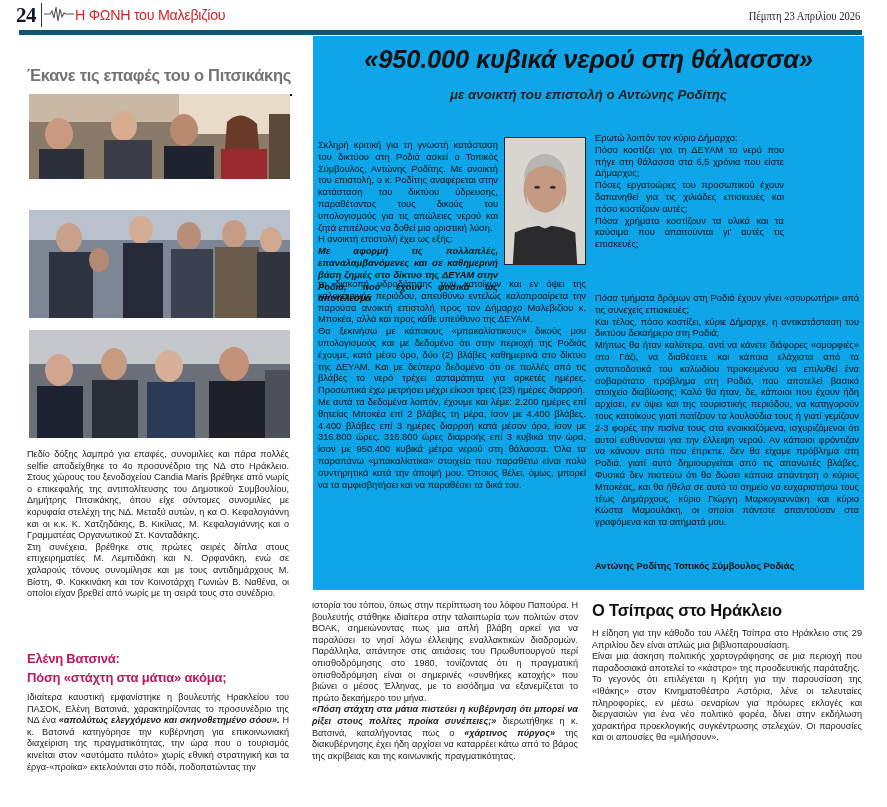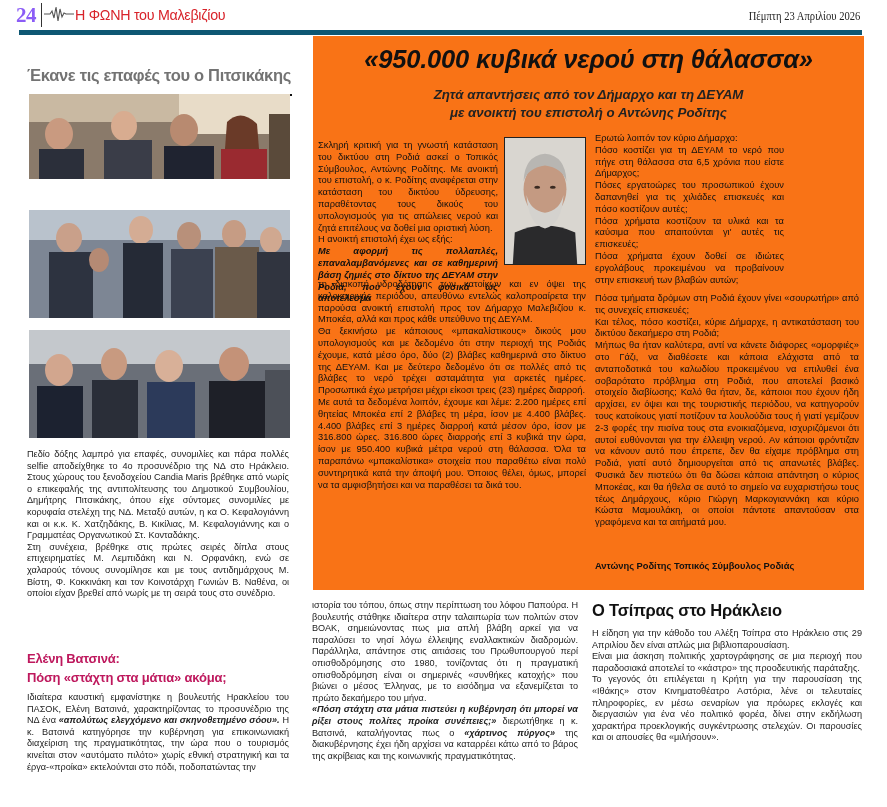--- a/index.html
+++ b/index.html
@@ -1,21 +1,21 @@
 <!DOCTYPE html>
 <html><head>
 <meta charset="utf-8">
 <style>
   * { box-sizing: border-box; margin: 0; padding: 0; }
   html, body { width: 887px; height: 807px; overflow: hidden; background: #ffffff; }
   body { position: relative; font-family: "Liberation Sans", sans-serif; color: #1a1a1a; }
 
   
   .masthead { position: absolute; left: 0; top: 0; width: 887px; height: 36px; }
-  .page-num { position: absolute; left: 16px; top: 3px; font-family: "Liberation Serif", serif; font-weight: bold; font-size: 21px; color: #8b5cf6; letter-spacing: -0.5px; }
+  .page-num { position: absolute; left: 16px; top: 3px; font-family: "Liberation Serif", serif; font-weight: bold; font-size: 21px; color: #0f172a; letter-spacing: -0.5px; }
   .page-divider { position: absolute; left: 41px; top: 3px; width: 1px; height: 24px; background: #333; }
   .wave-icon { position: absolute; left: 44px; top: 5px; width: 30px; height: 18px; }
   .paper-name { position: absolute; left: 75px; top: 6px; font-family: "Liberation Sans", sans-serif; font-size: 15.5px; color: #d8232a; font-weight: normal; letter-spacing: -0.3px; transform: scaleX(0.92); transform-origin: left; }
   .issue-date { position: absolute; right: 27px; top: 10px; font-family: "Liberation Serif", serif; font-size: 11.5px; color: #222; transform: scaleX(0.92); transform-origin: right; }
   .mast-bar { position: absolute; left: 19px; top: 30px; width: 843px; height: 5px; background: #0e5773; }
 
   
   .left-col { position: absolute; left: 27px; top: 36px; width: 265px; }
   .pits-title { position: absolute; left: 0; top: 30px; width: 265px; font-size: 16.5px; font-weight: bold; color: #737373; letter-spacing: -0.3px; white-space: nowrap; }
   .pits-rule { position: absolute; left: 5px; top: 58px; width: 260px; height: 1.5px; background: #111; }
@@ -26,21 +26,21 @@
   .photo svg { display: block; width: 100%; height: 100%; }
 
   .body-text { font-size: 9.15px; line-height: 11.6px; text-align: justify; color: #222; }
   .pits-body { position: absolute; left: 0; top: 413px; width: 262px; }
   .pits-body p { margin-bottom: 0; }
 
   .vats-title { position: absolute; left: 0; top: 613px; width: 265px; font-size: 13px; line-height: 19px; font-weight: bold; color: #be185d; letter-spacing: -0.2px; }
   .vats-body { position: absolute; left: 0; top: 656px; width: 262px; }
 
   
-  .main-panel { position: absolute; left: 313px; top: 36px; width: 551px; height: 554px; background: #f97316; }
+  .main-panel { position: absolute; left: 313px; top: 36px; width: 551px; height: 554px; background: #0ea5e9; }
   .main-title { position: absolute; left: 0; top: 9px; width: 551px; text-align: center; font-size: 25.5px; font-style: italic; font-weight: bold; color: #111; letter-spacing: -0.2px; white-space: nowrap; }
   .main-sub { position: absolute; left: 0; top: 50px; width: 551px; text-align: center; font-size: 13.3px; line-height: 18px; font-style: italic; font-weight: bold; color: #222; }
   .portrait { position: absolute; left: 191px; top: 101px; width: 82px; height: 128px; border: 1px solid #222; overflow: hidden; background: #2a2a2a; }
   .portrait svg { display: block; width: 100%; height: 100%; }
 
   .letter { font-size: 9.3px; line-height: 11.8px; text-align: justify; color: #111; }
   .letter .bi { font-weight: bold; font-style: italic; }
   .col-a { position: absolute; left: 5px; top: 104px; width: 180px; }
   .col-a-wide { position: absolute; left: 5px; top: 243px; width: 268px; }
   .col-b-top { position: absolute; left: 282px; top: 97px; width: 189px; }
@@ -136,21 +136,20 @@
     <span>Πόση «στάχτη στα μάτια» ακόμα;</span>
   </h2>
   <div class="vats-body body-text">
     <span>Ιδιαίτερα καυστική εμφανίστηκε η βουλευτής Ηρακλείου του ΠΑΣΟΚ, Ελένη Βατσινά, χαρακτηρίζοντας το προσυνέδριο της ΝΔ ένα </span><span class="em">«απολύτως ελεγχόμενο και σκηνοθετημένο σόου».</span><span> Η κ. Βατσινά κατηγόρησε την κυβέρνηση για επικοινωνιακή διαχείριση της πραγματικότητας, την ώρα που ο τουρισμός κινείται στον «αυτόματο πιλότο» χωρίς εθνική στρατηγική και τα έργα-«προίκα» εκτελούνται στο πόδι, ποδοπατώντας την</span>
   </div>
 </section>
 
 <article class="main-panel">
   <h1 class="main-title">«950.000 κυβικά νερού στη θάλασσα»</h1>
   <div class="main-sub">
-    <div>Ζητά απαντήσεις από τον Δήμαρχο και τη ΔΕΥΑΜ</div>
     <div>με ανοικτή του επιστολή ο Αντώνης Ροδίτης</div>
   </div>
 
   <div class="portrait">
     <svg viewBox="0 0 82 128" preserveAspectRatio="none">
       <rect width="82" height="128" fill="#d9d6d0"></rect>
       <path d="M8,128 L10,96 Q41,82 72,96 L74,128 Z" fill="#2a2a2c"></path>
       <ellipse cx="41" cy="52" rx="22" ry="28" fill="#c49a82"></ellipse>
       <path d="M19,44 Q20,18 41,16 Q62,18 63,44 Q58,30 41,28 Q24,30 19,44 Z" fill="#b8b6b2"></path>
       <path d="M22,58 Q24,88 41,92 Q58,88 60,58 Q56,74 41,76 Q26,74 22,58 Z" fill="#d4d2ce"></path>
@@ -169,21 +168,20 @@
     <p>τη διακοπή υδροδότησης των κατοίκων και εν όψει της καλοκαιρινής περιόδου, απευθύνω εντελώς καλοπροαίρετα την παρούσα ανοικτή επιστολή προς τον Δήμαρχο Μαλεβιζίου κ. Μποκέα, αλλά και προς κάθε υπεύθυνο της ΔΕΥΑΜ.</p>
     <p>Θα ξεκινήσω με κάποιους «μπακαλίστικους» δικούς μου υπολογισμούς και με δεδομένο ότι στην περιοχή της Ροδιάς έχουμε, κατά μέσο όρο, δύο (2) βλάβες καθημερινά στο δίκτυο της ΔΕΥΑΜ. Και με δεύτερο δεδομένο ότι σε πολλές από τις βλάβες το νερό τρέχει ασταμάτητα για αρκετές ημέρες. Προσωπικά έχω μετρήσει μέχρι είκοσι τρεις (23) ημέρες διαρροή.</p>
     <p>Με αυτά τα δεδομένα λοιπόν, έχουμε και λέμε: 2.200 ημέρες επί θητείας Μποκέα επί 2 βλάβες τη μέρα, ίσον με 4.400 βλάβες. 4.400 βλάβες επί 3 ημέρες διαρροή κατά μέσον όρο, ίσον με 316.800 ώρες. 316.800 ώρες διαρροής επί 3 κυβικά την ώρα, ίσον με 950.400 κυβικά μέτρα νερού στη θάλασσα. Όλα τα παραπάνω «μπακαλίστικα» στοιχεία που παραθέτω είναι πολύ συντηρητικά κατά την άποψή μου. Όποιος θέλει, όμως, μπορεί να τα αμφισβητήσει και να παραθέσει τα δικά του.</p>
   </div>
 
   <div class="col-b-top letter bi">
     <p>Ερωτώ λοιπόν τον κύριο Δήμαρχο:</p>
     <p>Πόσο κοστίζει για τη ΔΕΥΑΜ το νερό που πήγε στη θάλασσα στα 6,5 χρόνια που είστε Δήμαρχος;</p>
     <p>Πόσες εργατοώρες του προσωπικού έχουν δαπανηθεί για τις χιλιάδες επισκευές και πόσο κοστίζουν αυτές;</p>
     <p>Πόσα χρήματα κοστίζουν τα υλικά και τα καύσιμα που απαιτούνται γι' αυτές τις επισκευές;</p>
-    <p>Πόσα χρήματα έχουν δοθεί σε ιδιώτες εργολάβους προκειμένου να προβαίνουν στην επισκευή των βλαβών αυτών;</p>
   </div>
 
   <div class="col-b-wide letter bi" style="top:257px;">
     <p>Πόσα τμήματα δρόμων στη Ροδιά έχουν γίνει «σουρωτήρι» από τις συνεχείς επισκευές;</p>
     <p>Και τέλος, πόσο κοστίζει, κύριε Δήμαρχε, η αντικατάσταση του δικτύου δεκαήμερο στη Ροδιά;</p>
     <p>Μήπως θα ήταν καλύτερα, αντί να κάνετε διάφορες «ομορφιές» στο Γάζι, να διαθέσετε και κάποια ελάχιστα από τα ανταποδοτικά του καλωδίου προκειμένου να επιλυθεί ένα σοβαρότατο πρόβλημα στη Ροδιά, που αποτελεί βασικό στοιχείο διαβίωσης; Καλό θα ήταν, δε, κάποιοι που έχουν ήδη αρχίσει, εν όψει και της τουριστικής περιόδου, να κατηγορούν τους κατοίκους γιατί ποτίζουν τα λουλούδια τους ή γιατί γεμίζουν 2-3 φορές την πισίνα τους στα ενοικιαζόμενα, ισχυριζόμενοι ότι αυτοί ευθύνονται για την έλλειψη νερού. Αν κάποιοι φρόντιζαν να κάνουν αυτό που έπρεπε, δεν θα είχαμε πρόβλημα στη Ροδιά, γιατί αυτό δημιουργείται από τις απανωτές βλάβες. Φυσικά δεν πιστεύω ότι θα δώσει κάποια απάντηση ο κύριος Μποκέας, και θα ήθελα σε αυτό το σημείο να ευχαριστήσω τους τέως Δημάρχους, κύριο Γιώργη Μαρκογιαννάκη και κύριο Κώστα Μαμουλάκη, οι οποίοι πάντοτε απαντούσαν στα γραφόμενα και τα αιτήματά μου.</p>
   </div>
 
   <div class="signature">Αντώνης Ροδίτης Τοπικός Σύμβουλος Ροδιάς</div>
 </article>

